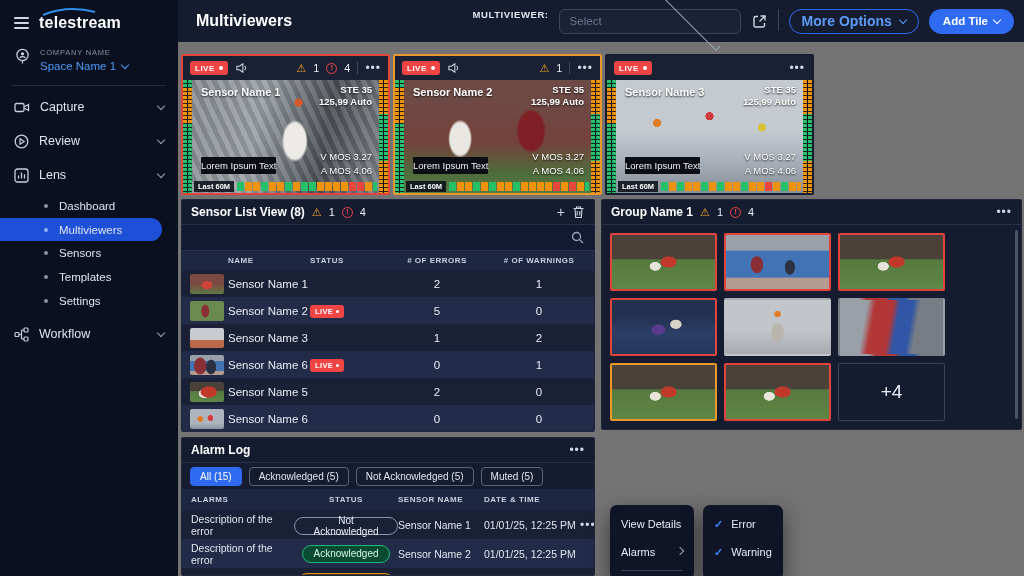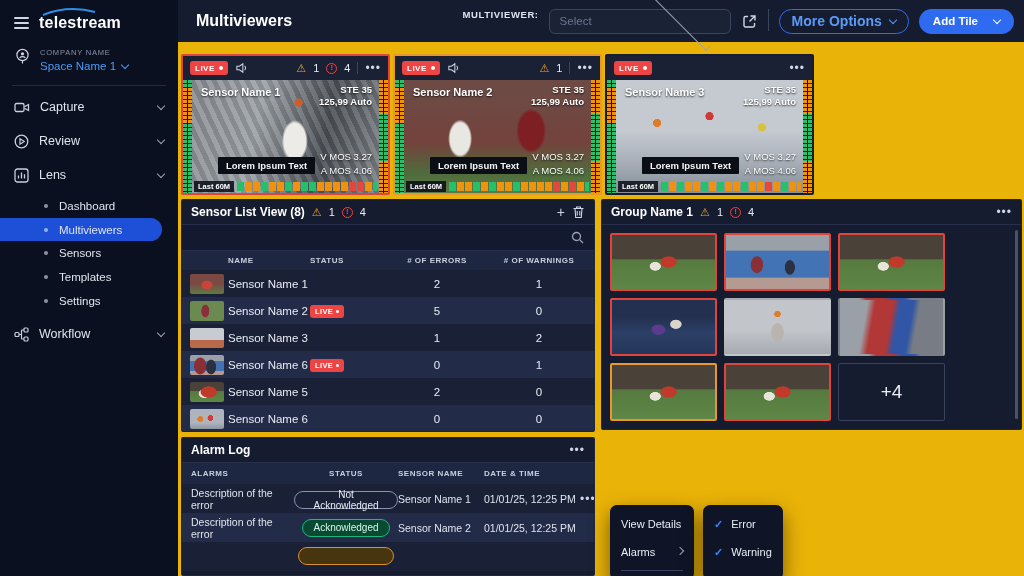--- a/index.html
+++ b/index.html
@@ -1,18 +1,18 @@
 <!DOCTYPE html>
 <html><head>
 <meta charset="utf-8">
 <style>
   * { margin:0; padding:0; box-sizing:border-box; }
   html,body { width:1024px; height:576px; }
   body { font-family:"Liberation Sans",sans-serif; background:#2c3452; overflow:hidden; }
-  #app { position:relative; width:1024px; height:576px; background:#eab308; color:#e8ecf5; }
+  #app { position:relative; width:1024px; height:576px; background:#737373; color:#e8ecf5; }
 
   
   .sidebar { position:absolute; left:0; top:0; width:178px; height:576px; background:#0a101f; z-index:5; }
   .side-top { display:flex; align-items:center; gap:10px; padding:14px 12px 0 14px; }
   .burger { width:15px; cursor:pointer; }
   .burger i { display:block; height:2px; background:#cfd6e4; margin:3px 0; border-radius:1px; }
   .logo { position:relative; font-size:16px; font-weight:bold; letter-spacing:.2px; color:#fff; }
   .logo svg { position:absolute; left:1px; top:-6px; }
   .company { display:flex; gap:9px; padding:16px 12px 0 14px; align-items:flex-start; }
   .company-label { font-size:7.5px; font-weight:normal; letter-spacing:.8px; color:#8b93a7; }
@@ -32,21 +32,21 @@
   
   .topbar { position:absolute; left:178px; top:0; width:846px; height:42px; background:#151c30; display:flex; align-items:center; padding:0 10px 0 18px; }
   .page-title { font-size:16px; font-weight:bold; color:#fff; }
   .topbar-right { margin-left:auto; display:flex; gap:10px; }
   .mv-label { font-size:9.5px; font-weight:bold; letter-spacing:.6px; color:#dfe4ee; }
   .mv-select { width:182px; height:25px; border:1px solid #3a4560; border-radius:6px; background:#1a2236; display:flex; align-items:center; padding:0 10px; cursor:pointer; }
   .mv-select span { font-size:11.5px; color:#6d7590; flex:1; }
   .icon-btn { background:none; border:none; color:#cfd6e4; cursor:pointer; display:flex; align-items:center; }
   .top-div { width:1px; height:22px; background:#3a4560; }
   .btn-outline { height:25px; padding:0 12px; border-radius:13px; border:1px solid #2e6bf0; background:transparent; color:#5b9bf6; font-size:14px; font-weight:bold; display:flex; align-items:center; gap:8px; cursor:pointer; font-family:inherit; }
-  .btn-solid { height:25px; padding:0 14px; border-radius:13px; border:none; background:#2e6bf0; color:#fff; font-size:11.5px; font-weight:bold; display:flex; align-items:center; gap:16px; cursor:pointer; font-family:inherit; }
+  .btn-solid { height:25px; padding:0 14px; border-radius:13px; border:none; background:#2e6bf0; color:#fff; font-size:11.5px; font-weight:bold; display:flex; align-items:center; gap:6px; cursor:pointer; font-family:inherit; }
   .btn-solid .chev, .btn-outline .chev { border-color:currentColor; }
 
   
   .tile { position:absolute; top:54px; width:209px; height:141px; border:2px solid transparent; background:#161d31; border-radius:2px; }
   #tile1 { left:181px; border-color:#e0443c; }
   #tile2 { left:393px; border-color:#e8982c; }
   #tile3 { left:605px; }
   .tile-bar { height:24px; display:flex; align-items:center; gap:7px; padding:0 7px; background:#1a2134; }
   .live { background:#ef4444; color:#fff; font-size:8px; font-weight:bold; letter-spacing:.5px; border-radius:3px; padding:2.5px 5px; display:flex; align-items:center; gap:4px; }
   .live i { width:4px; height:4px; background:#fff; border-radius:50%; }
@@ -78,21 +78,21 @@
       radial-gradient(ellipse 24px 36px at 68% 45%, #7e1f24 0 52%, transparent 62%),
       linear-gradient(to bottom,#6e4a45 0 15%,#74423c 55%,#4f6b3c 82%,#5a7a44 100%); }
   .vid-3 { background-image:
       radial-gradient(circle 6px at 22% 38%, #e07b28 0 65%, transparent 72%),
       radial-gradient(circle 6px at 50% 32%, #cc3a3a 0 65%, transparent 72%),
       radial-gradient(circle 6px at 78% 42%, #d8c23a 0 65%, transparent 72%),
       linear-gradient(to bottom,#c5cad1 0 45%,#aab1ba 70%,#868e99 100%); }
   .ov-name { position:absolute; top:6px; left:9px; font-size:11px; font-weight:bold; color:#fff; text-shadow:0 1px 2px rgba(0,0,0,.8); }
   .ov-tr { position:absolute; top:4px; right:7px; text-align:right; font-size:9.5px; font-weight:bold; color:#fff; line-height:1.3; text-shadow:0 1px 2px rgba(0,0,0,.8); }
   .ov-br { position:absolute; bottom:15px; right:7px; text-align:right; font-size:9.5px; font-weight:normal; color:#fff; line-height:1.5; text-shadow:0 1px 2px rgba(0,0,0,.8); }
-  .caption { position:absolute; bottom:19px; left:26px; background:#0b0e15; color:#f2f4f8; font-size:9.5px; padding:3px 8px; border-radius:1px;font-weight:bold; }
+  .caption { position:absolute; bottom:19px; left:9px; background:#0b0e15; color:#f2f4f8; font-size:9.5px; padding:3px 0; border-radius:1px; }
   .hist { position:absolute; left:2px; right:2px; bottom:2px; height:10px; display:flex; align-items:center; }
   .hist-label { background:rgba(8,12,22,.85); color:#fff; font-size:7.5px; font-weight:bold; padding:1px 4px; margin-right:3px; white-space:nowrap; }
   .segs { display:flex; flex:1; height:9px; overflow:hidden; }
   .seg { flex:0 0 7px; height:9px; margin-right:1px; }
   .sg { background:#26c06a; } .so { background:#f0930c; } .sr { background:#e8463c; }
 
   
   .panel { position:absolute; background:#151c30; border:1px solid rgba(255,255,255,.05); border-radius:2px; }
   .panel-head { height:25px; display:flex; align-items:center; gap:7px; padding:0 9px; border-bottom:1px solid #262f4c; }
   .panel-title { font-size:12px; font-weight:bold; color:#fff; }
@@ -556,20 +556,26 @@
     </div>
     <div class="gscroll"></div>
   </div>
 
   <div class="panel" id="alarmPanel">
     <div class="panel-head">
       <span class="panel-title">Alarm Log</span>
       <span class="grow"></span>
       <span class="dots">•••</span>
     </div>
+    <div class="chips">
+      <button class="chip active">All (15)</button>
+      <button class="chip">Acknowledged (5)</button>
+      <button class="chip">Not Acknowledged (5)</button>
+      <button class="chip">Muted (5)</button>
+    </div>
     <div class="thead alarm-grid">
       <span class="pad-l">ALARMS</span>
       <span class="c-num">STATUS</span>
       <span>SENSOR NAME</span>
       <span>DATE &amp; TIME</span>
       <span></span>
     </div>
     <div class="arow dark">
       <span class="pad-l">Description of the error</span>
       <span class="pill-wrap"><span class="pill na">Not Acknowledged</span></span>

